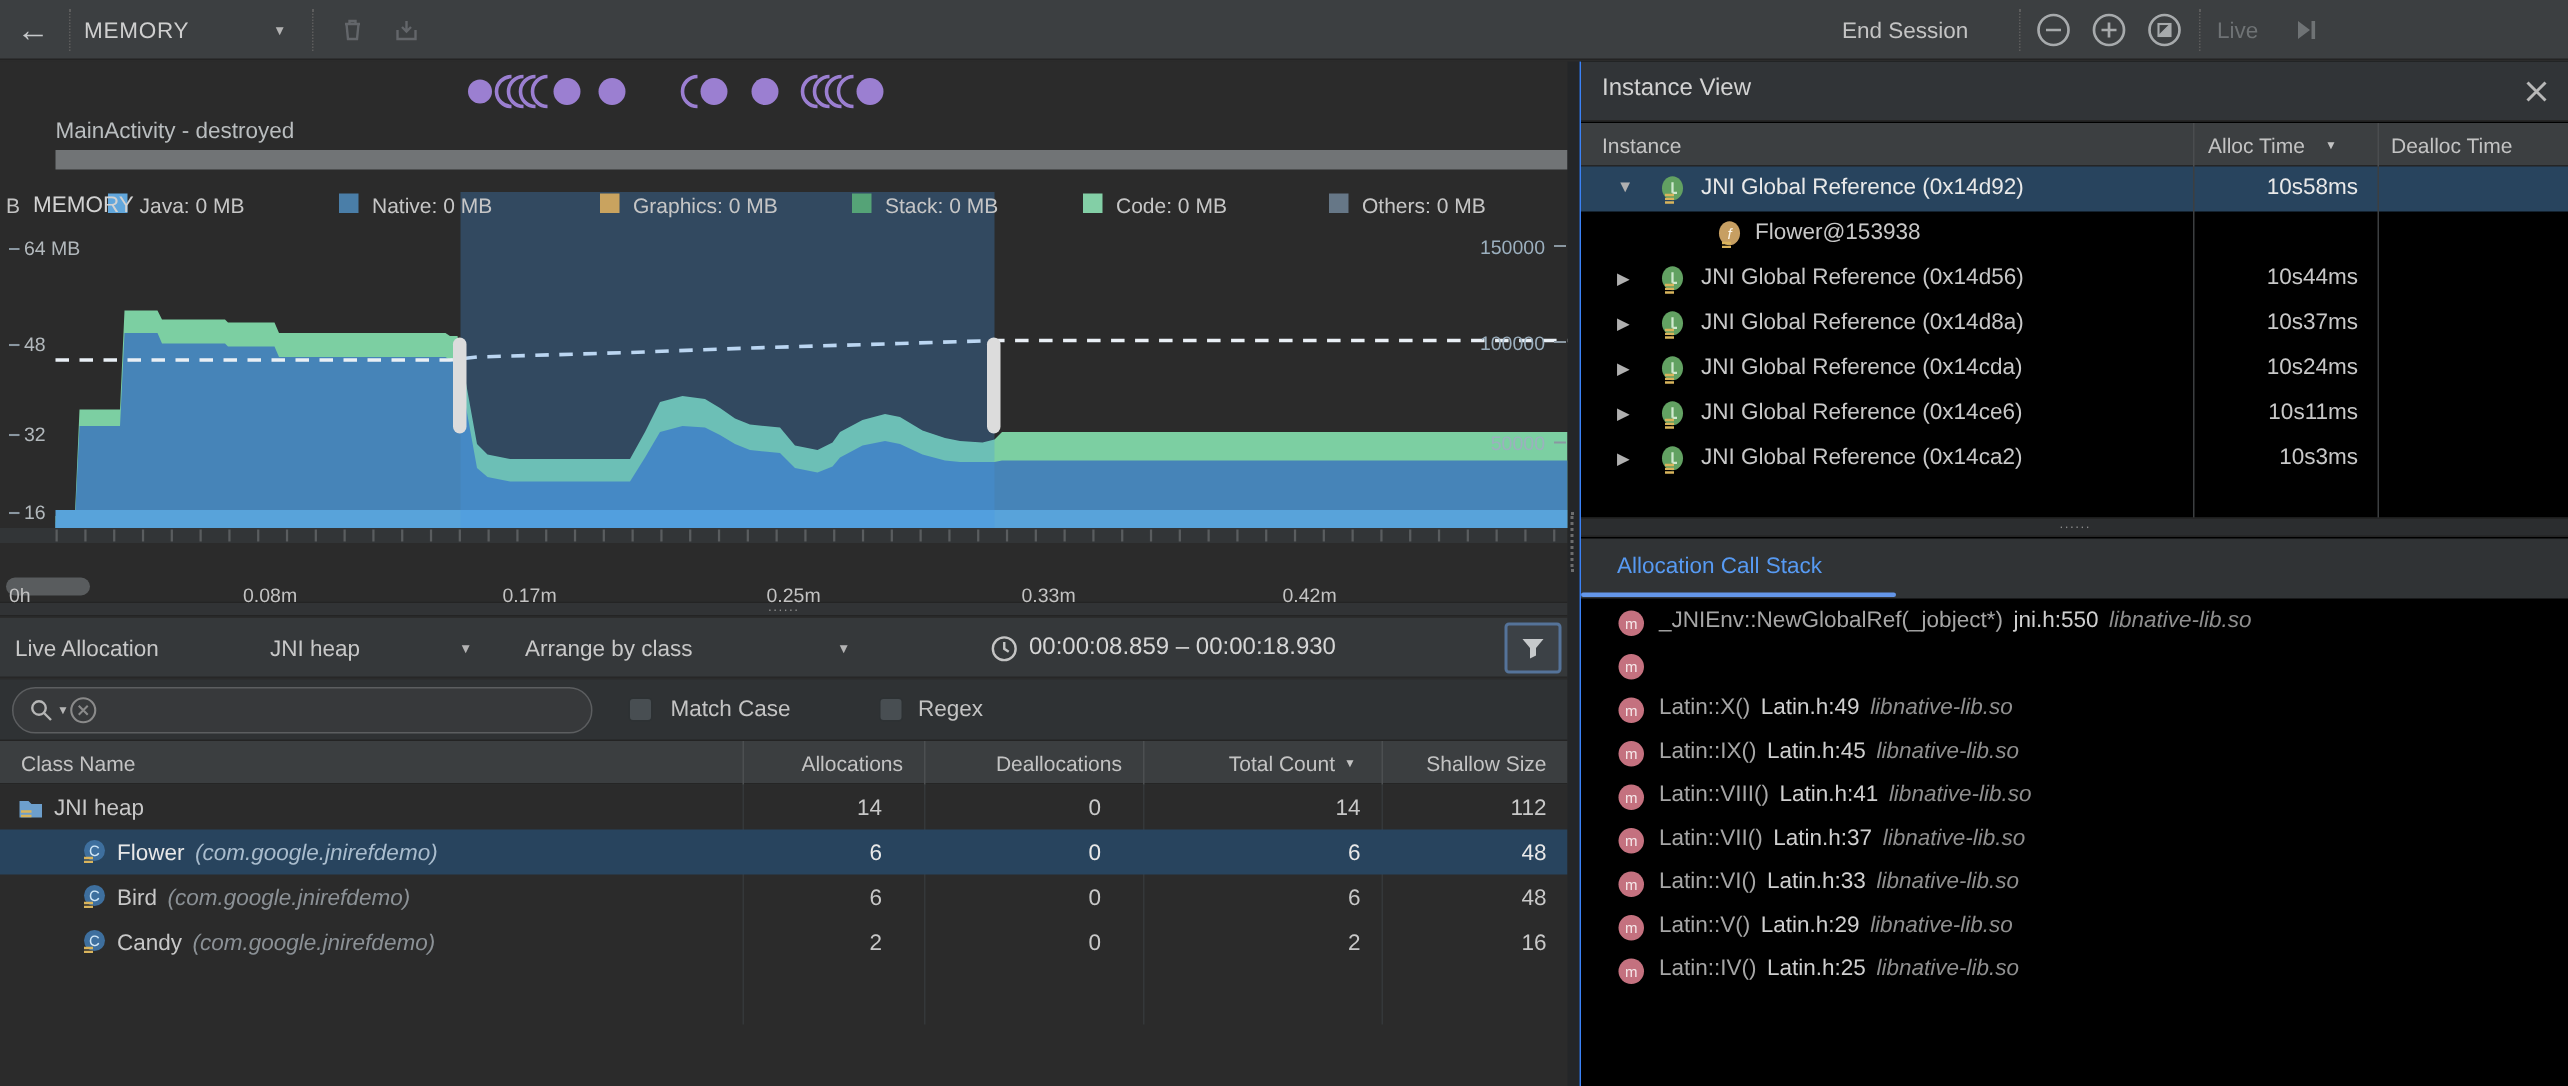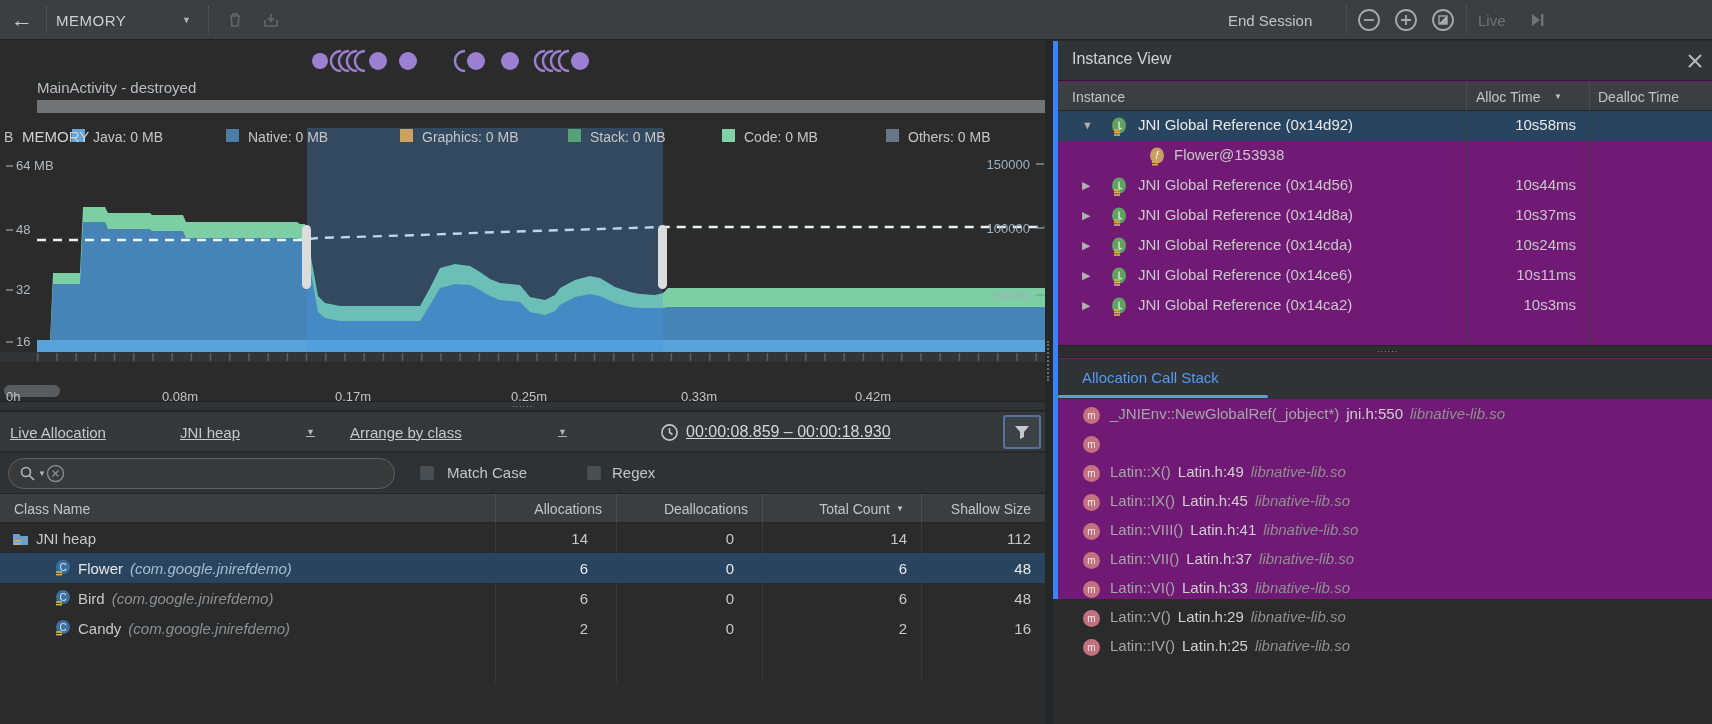--- a/index.html
+++ b/index.html
@@ -27,21 +27,21 @@
   .track-label { position:absolute; left:22px; top:3px; font-size:15px; color:#d2d2d2; z-index:2; }
   .legend-item { position:absolute; top:4px; font-size:14px; color:#c6c6c6; white-space:nowrap; }
   .legend-sw { position:absolute; top:4px; width:13px; height:13px; z-index:1; }
   .chart-wrap { position:absolute; left:0; top:81px; z-index:1; }
   .axis-label { position:absolute; font-size:13px; color:#b2b8bc; z-index:2; }
   .raxis-label { position:absolute; font-size:13px; color:#9cb0bf; text-align:right; width:70px; z-index:2; }
   .xaxis-label { position:absolute; top:323px; font-size:13px; color:#c2c2c2; z-index:2;margin-top:25px; }
   .hscroll { position:absolute; left:4px; top:344px; width:56px; height:12px; border-radius:6px; background:#595c5e; }
   .hsplit { position:absolute; left:0; top:360px; width:1045px; height:10px; background:#313335; border-top:1px solid #242424; border-bottom:1px solid #242424; text-align:center; color:#8d8d8d; font-size:9px; line-height:8px; letter-spacing:1px; }
   .alloc-toolbar { position:absolute; left:0; top:371px; width:1045px; height:40px; background:#35383a; border-bottom:1px solid #272727; }
-  .at-item { position:absolute; top:0; height:40px; display:flex; align-items:center; font-size:15px; color:#c8c8c8;text-decoration:underline; }
+  .at-item { position:absolute; top:0; height:40px; display:flex; align-items:center; font-size:15px; color:#c8c8c8; }
   .caret { font-size:9px; color:#b3b3b3; }
   .filter-box { position:absolute; left:1003px; top:3px; width:38px; height:34px; background:#3c4146; border:2px solid #557399; border-radius:3px; display:flex; align-items:center; justify-content:center; }
   .search-row { position:absolute; left:0; top:412px; width:1045px; height:41px; background:#2f3234; border-bottom:1px solid #242424; }
   .search-field { position:absolute; left:8px; top:5px; width:387px; height:31px; background:#37393b; border:1px solid #5c5e60; border-radius:16px; display:flex; align-items:center; }
   .search-text { font-size:15px; color:#d0d0d0; margin-left:6px; flex:1; }
   .checkbox { position:absolute; top:12px; width:16px; height:16px; background:#484e52; border:1px solid #2d3133; border-radius:3px; }
   .cb-label { position:absolute; top:11px; font-size:15px; color:#c4c4c4; }
 
   
   .ctable-header { position:absolute; left:0; top:453px; width:1045px; height:29px; background:#3b3e40; border-bottom:1px solid #252525; }
@@ -54,21 +54,21 @@
   .ct-num { justify-content:flex-end; }
   .pkg { font-style:italic; color:#8b9196; margin-left:7px; }
   .selected .pkg { color:#a9bccd; }
   .selected .ct-cell { color:#e8e8e8; }
 
   
   .pane-gap { position:absolute; left:1045px; top:41px; width:8px; height:683px; background:#242628; }
   .pane-gap .grip { position:absolute; left:2px; top:300px; height:40px; border-left:2px dotted #6d6d6d; }
 
   
-  .right-pane { position:absolute; left:1053px; top:41px; width:659px; height:558px; background:#701a75; border-left:5px solid #3b82f6; }
+  .right-pane { position:absolute; left:1053px; top:41px; width:659px; height:683px; background:#000000; border-left:1px solid #3b82f6; }
   .iv-title-row { position:absolute; left:0; top:0; width:659px; height:40px; background:#313437; border-bottom:1px solid #252525; }
   .iv-title { position:absolute; left:14px; top:9px; font-size:16px; color:#d2d2d2; }
   .iv-close { position:absolute; right:12px; top:10px; width:20px; height:20px; }
   .iv-header { position:absolute; left:0; top:41px; width:659px; height:29px; background:#3c3f41; border-bottom:1px solid #252525; }
   .ivh { position:absolute; top:0; height:29px; display:flex; align-items:center; font-size:14px; color:#c3c3c3; }
   .iv-coldiv { position:absolute; top:41px; width:1px; background:#4a4d4f; height:29px; z-index:2; }
   .iv-coldiv.body { top:70px; height:234px; background:#3c3f41; z-index:1; }
   .iv-row { position:absolute; left:0; width:659px; height:30px; }
   .iv-row.selected { background:#28445e; }
   .iv-arrow { position:absolute; left:24px; top:8px; font-size:11px; color:#b0b0b0; }

